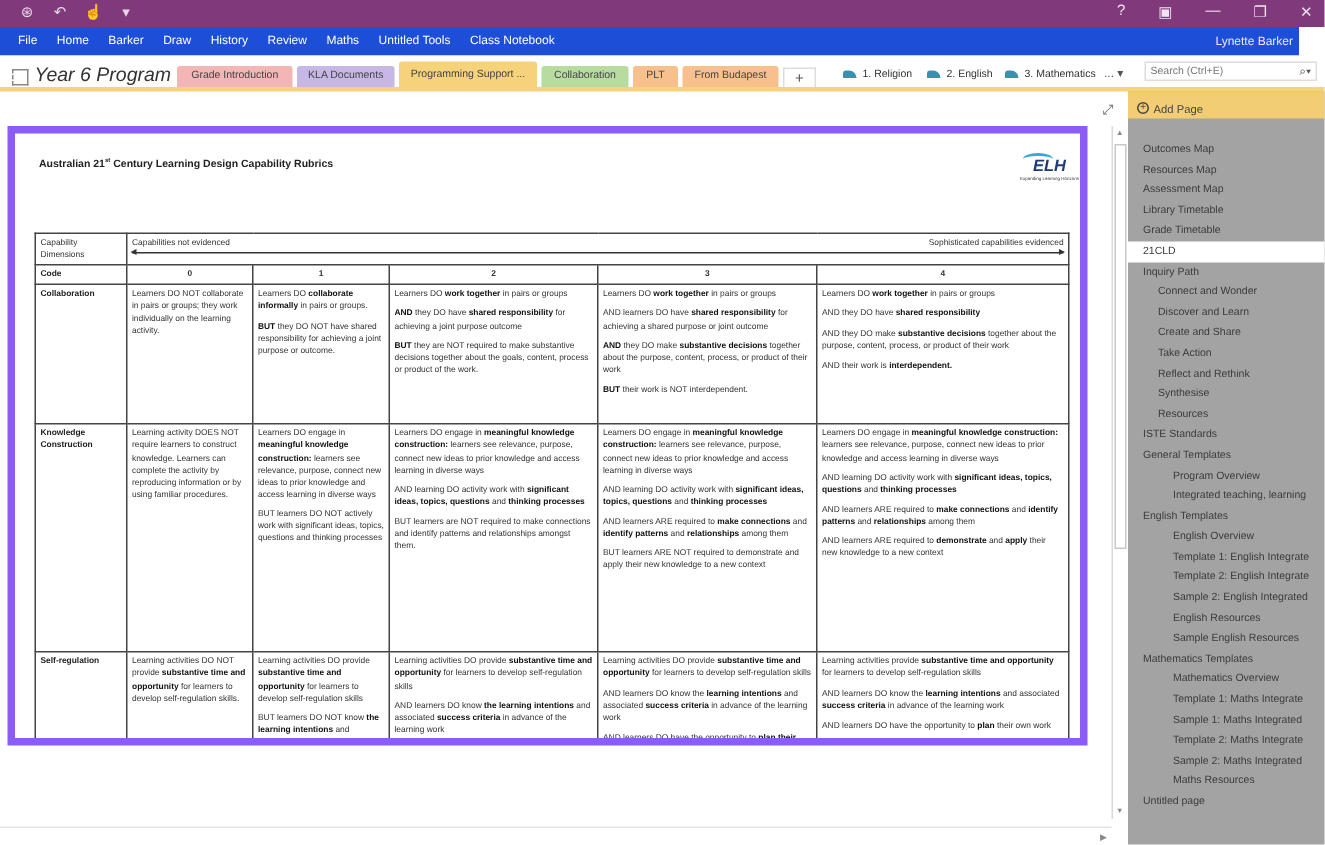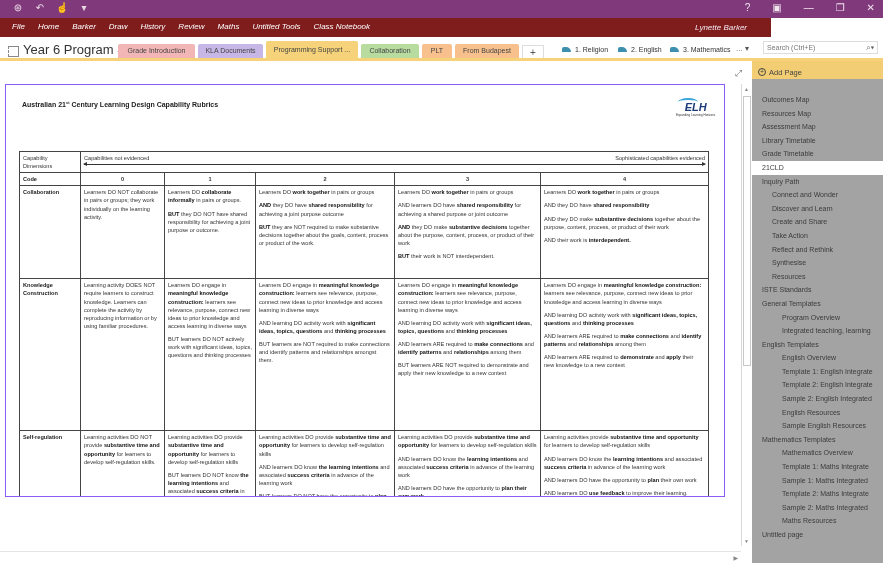--- a/index.html
+++ b/index.html
@@ -2,39 +2,39 @@
 <html><head>
 <meta charset="utf-8">
 <style>
   * { box-sizing: border-box; margin: 0; padding: 0; }
   html, body { width: 883px; height: 563px; overflow: hidden; background: #fff; font-family: "Liberation Sans", sans-serif; }
   .titlebar { position: absolute; left: 0; top: 0; width: 883px; height: 18px; background: #80397b; color: #fff; }
   .qat { position: absolute; left: 12px; top: 2px; display: flex; gap: 10px; font-size: 10px; color: #e8d8e6; }
   .qat span { width: 12px; text-align: center; }
   .wintitle { position: absolute; left: 0; right: 0; top: 3px; text-align: center; font-size: 9px; color: #fff; }
   .winctrls { position: absolute; right: 8px; top: 2px; display: flex; gap: 22px; font-size: 10px; color: #f0e4ee; }
-  .ribbon { position: absolute; left: 0; top: 18px; width: 771px; height: 19px; background: #7f1d1d; color: #fff; font-style: italic; }
+  .ribbon { position: absolute; left: 0; top: 18px; width: 866px; height: 19px; background: #1d4ed8; color: #fff; }
   .ribbon-tabs { position: absolute; left: 12px; top: 4px; display: flex; font-size: 8px; }
   .ribbon-tabs span { margin-right: 13px; color: #fff; }
-  .user { position: absolute; right: 24px; top: 5px; font-size: 8px; color: #f2e6f0; }
+  .user { position: absolute; right: 4px; top: 5px; font-size: 8px; color: #f2e6f0; }
   .tabbar { position: absolute; left: 0; top: 37px; width: 883px; height: 24px; background: #fff; border-bottom: 3px solid #f6d37a; }
-  .nb { position: absolute; left: 8px; top: 5px; font-size: 13px; color: #333; display: flex; align-items: flex-end; gap: 4px; }
+  .nb { position: absolute; left: 8px; top: 5px; font-size: 13px; color: #333; display: flex; align-items: flex-end; gap: 4px; font-style: italic; }
   .nb .book { width: 11px; height: 11px; border: 1px solid #888; border-left-style: dashed; }
   .nb .chev { font-size: 8px; color: #666; }
   .sec { position: absolute; top: 7px; height: 14px; font-size: 7px; color: #444; text-align: center; line-height: 14px; border-radius: 2px 2px 0 0; }
   .sec.active { top: 4px; height: 17px; line-height: 17px; }
   .addsec { position: absolute; left: 522px; top: 8px; width: 22px; height: 13px; font-size: 10px; color: #555; text-align: center; line-height: 13px; border: 1px solid #ddd; border-bottom: none; }
   .grp { position: absolute; top: 9px; font-size: 7px; color: #333; display: flex; align-items: center; gap: 4px; }
   .grp .gi { width: 9px; height: 5px; background: #3d8fb0; border-radius: 2px 5px 0 0; display: inline-block; }
   .more { position: absolute; left: 736px; top: 7px; font-size: 8px; color: #555; }
   .search { position: absolute; left: 763px; top: 4px; width: 115px; height: 13px; border: 1px solid #ddd; font-size: 7px; color: #777; line-height: 11px; padding-left: 3px; }
   .search .mag { position: absolute; right: 3px; top: 0; color: #555; font-size: 8px; }
   .canvas { position: absolute; left: 0; top: 64px; width: 741px; height: 499px; background: #fff; }
   .expand { position: absolute; left: 735px; top: 68px; font-size: 9px; color: #666; }
-  .doc { position: absolute; left: 5px; top: 20px; width: 720px; height: 413px; border: 1px solid #8b5cf6; overflow: hidden; }
+  .doc { position: absolute; left: 5px; top: 20px; width: 720px; height: 413px; border: 5px solid #8b5cf6; overflow: hidden; }
   .doctitle { position: absolute; left: 16px; top: 15px; font-size: 7px; font-weight: bold; color: #222; }
   .doctitle sup { font-size: 4px; }
   .logo { position: absolute; left: 670px; top: 16px; text-align: center; }
   .logo .l1 { font-size: 11px; font-weight: bold; font-style: italic; color: #1f3c7a; }
   .logo .l2 { font-size: 3px; color: #333; }
   .logo .arc { position: absolute; left: 2px; top: -3px; width: 20px; height: 8px; border-top: 2px solid #3aa6d9; border-radius: 50%; }
   table.rub { position: absolute; left: 13px; top: 66px; width: 689px; border-collapse: collapse; table-layout: fixed; }
   table.rub td { border: 1px solid #444; vertical-align: top; font-size: 5.6px; line-height: 1.45; color: #333; padding: 2px 3px; }
   table.rub td.dim { font-weight: bold; color: #222; }
   table.rub td.code { text-align: center; font-weight: bold; }

